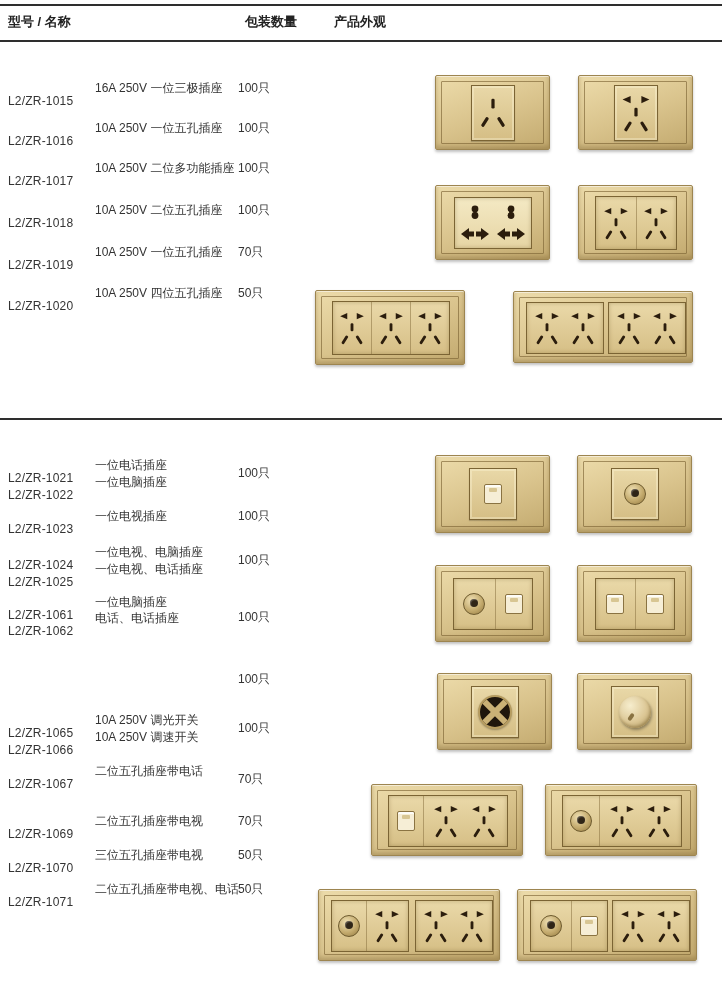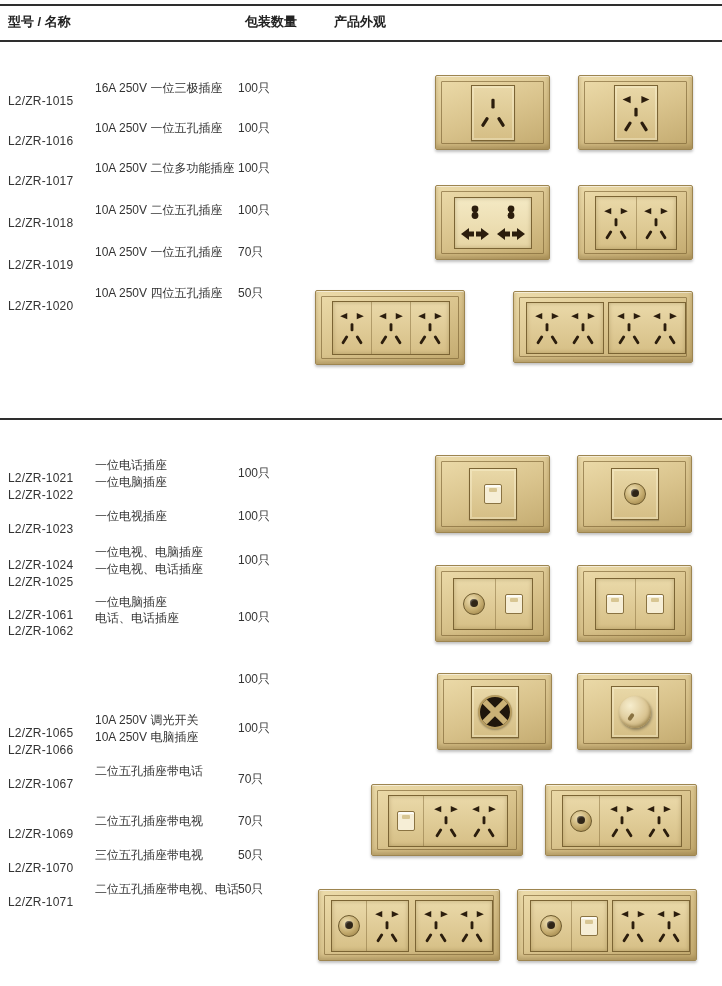--- a/index.html
+++ b/index.html
@@ -166,21 +166,21 @@
     <span class="qty" style="top:10px">100只</span>
   </div>
 
   <div class="group" style="top:712px">
     <div class="gl">
       <span class="model">L2/ZR-1065</span>
       <span class="desc">10A 250V 调光开关</span>
     </div>
     <div class="gl">
       <span class="model">L2/ZR-1066</span>
-      <span class="desc">10A 250V 电脑插座</span>
+      <span class="desc">10A 250V 调速开关</span>
     </div>
     <span class="qty" style="top:8px">100只</span>
   </div>
 
   <div class="group" style="top:763px">
     <div class="gl">
       <span class="model">L2/ZR-1067</span>
       <span class="desc">二位五孔插座带电话</span>
     </div>
     <span class="qty" style="top:8px">70只</span>

